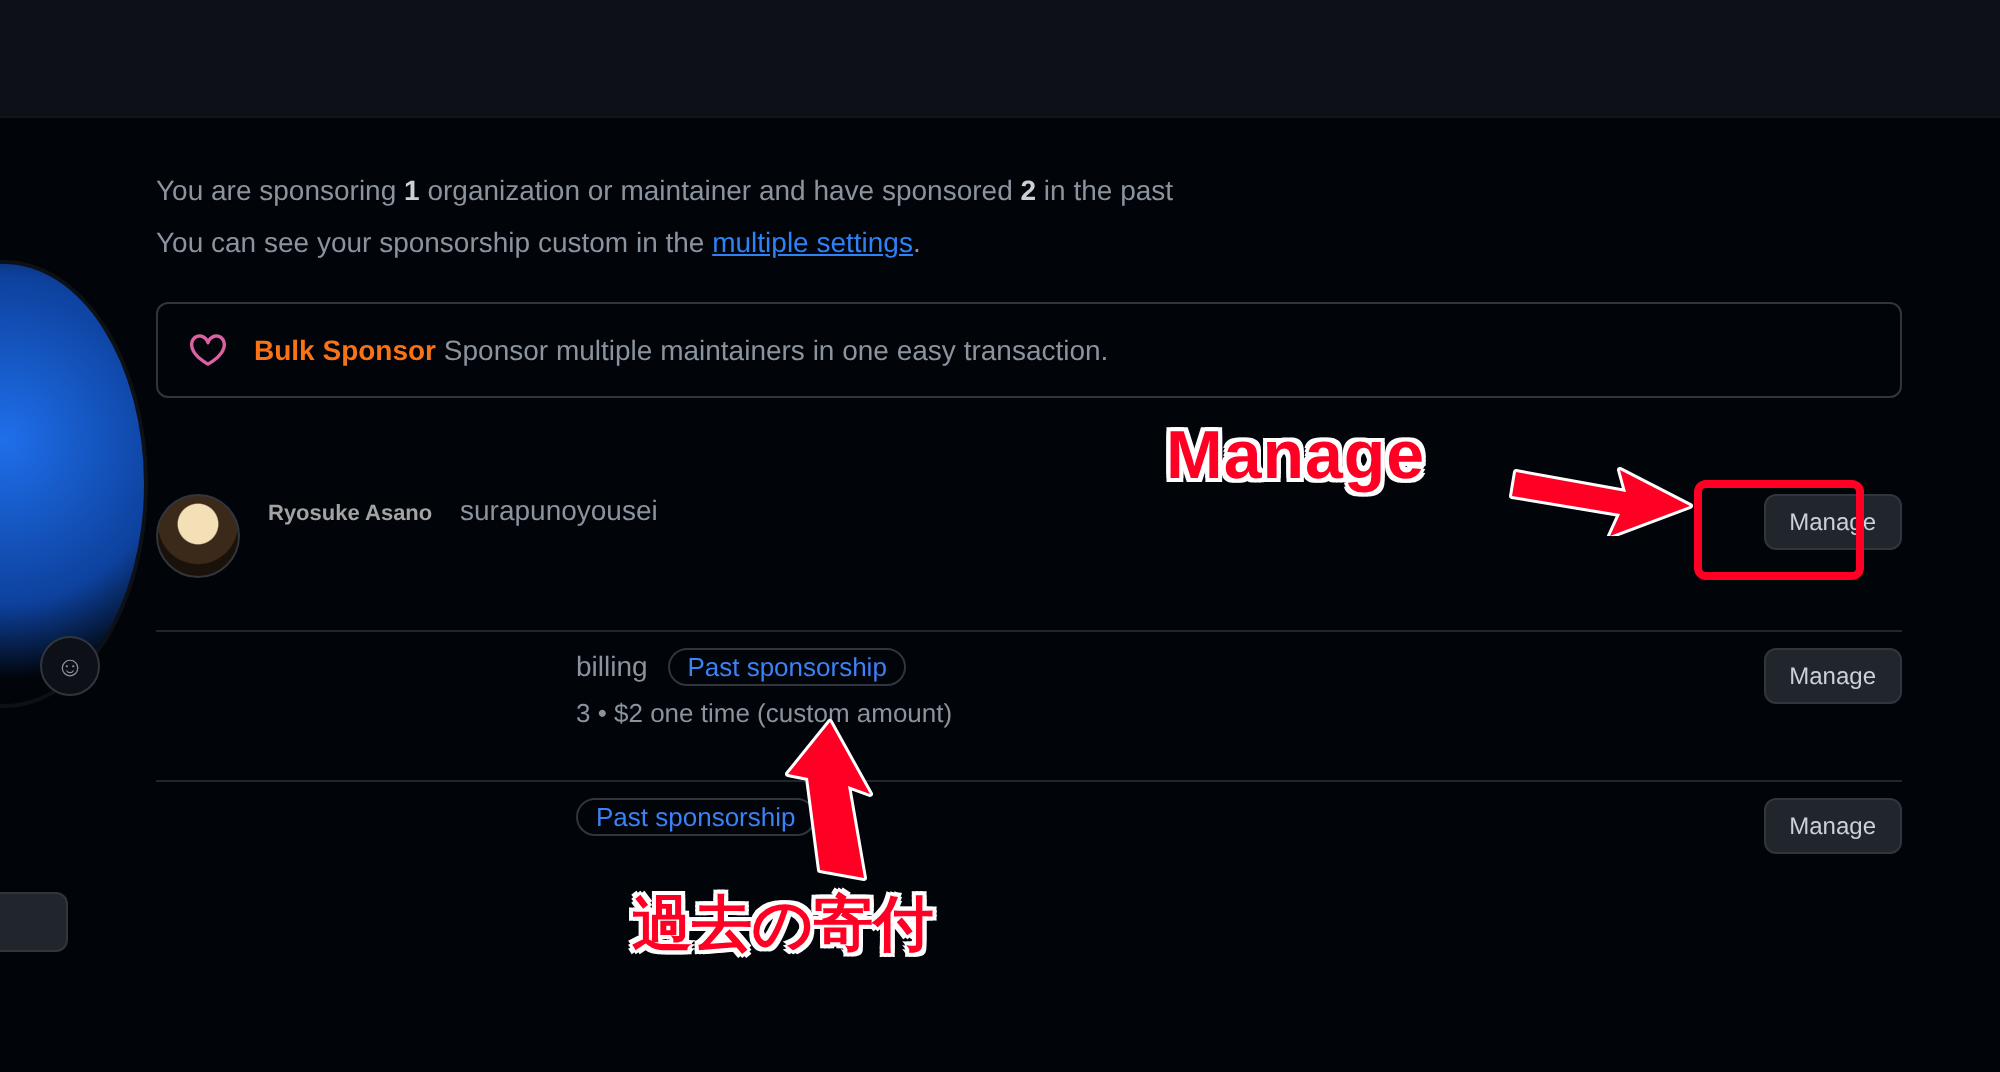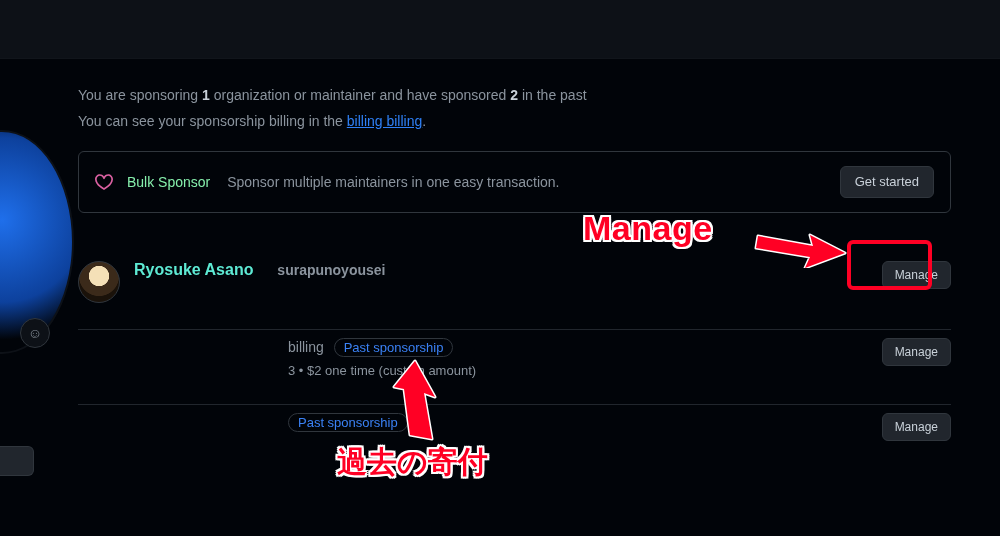--- a/index.html
+++ b/index.html
@@ -10,33 +10,33 @@
   .muted{color:#8b949e}
   .muted strong{color:#c9d1d9;font-weight:600}
   .link{color:#2f81f7}
   .intro{margin-bottom:10px}
   .sub{margin-bottom:22px}
 
   .card{border:1px solid #30363d;border-radius:6px;padding:14px 16px;display:flex;
         align-items:center;gap:14px;margin-bottom:40px}
   .card .grow{flex:1}
   .heart{width:18px;height:18px;display:inline-block}
-  .card-title{color:#86efac;font-weight:400}
+  .card-title{color:#f97316;font-weight:700}
 
   .btn{background:#21262d;border:1px solid #30363d;color:#c9d1d9;border-radius:6px;
        padding:5px 14px;font-size:13px;font-weight:500;cursor:pointer;line-height:20px}
   .btn-sm{padding:3px 12px;font-size:12px}
 
   .row{display:flex;align-items:flex-start;gap:14px;padding:8px 0 26px 0;
        border-bottom:1px solid #21262d}
   .row:last-child{border-bottom:none}
   .avatar{width:40px;height:40px;border-radius:50%;flex:none}
   .row .body{flex:1;min-width:0}
-  .row .name{color:#5eead4;font-weight:600;font-size:16px}
-  .row .handle{color:#8b949e;font-size:14px;font-weight:700;margin-left:20px}
+  .row .name{color:#a3a3a3;font-weight:600;font-size:11px}
+  .row .handle{color:#8b949e;font-size:14px;font-weight:400;margin-left:10px}
   .row .meta{color:#8b949e;font-size:13px;margin-top:6px}
 
   .pill{display:inline-block;border:1px solid #30363d;border-radius:2em;
         padding:1px 9px;font-size:13px;color:#3b82f6;margin-left:6px}
 
   .row2,.row3{padding-left:210px} 
   .row3{border-bottom:none}
 
   
   .edge-avatar{position:absolute;left:-70px;top:130px;width:140px;height:220px;border-radius:50%;
@@ -68,34 +68,33 @@
 <div class="edge-emoji">☺</div>
 <div class="edge-tab"></div>
 
 <div class="page">
 
   <div class="intro muted">
     <span>You are sponsoring </span><strong>1</strong><span> organization or maintainer and have sponsored </span><strong>2</strong><span> in the past</span>
   </div>
 
   <div class="sub muted">
-    <span>You can see your sponsorship billing in the </span><a href="#" class="link">billing billing</a><span>.</span>
+    <span>You can see your sponsorship custom in the </span><a href="#" class="link">multiple settings</a><span>.</span>
   </div>
 
   <div class="card">
     <span class="heart">
       <svg viewBox="0 0 16 16" width="18" height="18">
           <path fill="#db61a2" d="m8 14.25.345.666a.75.75 0 0 1-.69 0l-.008-.004-.018-.01a7.152 7.152 0 0 1-.31-.17 22.055 22.055 0 0 1-3.434-2.414C2.045 10.731 0 8.35 0 5.5 0 2.836 2.086 1 4.25 1 5.797 1 7.153 1.802 8 3.02 8.847 1.802 10.203 1 11.75 1 13.914 1 16 2.836 16 5.5c0 2.85-2.045 5.231-3.885 6.818a22.066 22.066 0 0 1-3.744 2.584l-.018.01-.006.003h-.002ZM4.25 2.5c-1.336 0-2.75 1.164-2.75 3 0 2.15 1.58 4.144 3.365 5.682A20.58 20.58 0 0 0 8 13.393a20.58 20.58 0 0 0 3.135-2.211C12.92 9.644 14.5 7.65 14.5 5.5c0-1.836-1.414-3-2.75-3-1.373 0-2.609.986-3.029 2.456a.749.749 0 0 1-1.442 0C6.859 3.486 5.623 2.5 4.25 2.5Z"></path>
         </svg>
     </span>
     <div class="grow">
       <span class="card-title">Bulk Sponsor</span>
-      <span class="muted" style="margin-left:13px">Sponsor multiple maintainers in one easy transaction.</span>
+      <span class="muted" style="margin-left:0">Sponsor multiple maintainers in one easy transaction.</span>
     </div>
-    <button class="btn">Get started</button>
   </div>
 
   <div class="row">
     <div class="avatar" style="background:radial-gradient(circle at 50% 35%,#f4e0b7 0 30%,#3b2a1a 32% 60%,#1a120a 62%);border:1px solid #30363d"></div>
     <div class="body">
       <div>
         <span class="name">Ryosuke Asano</span>
         <span class="handle">surapunoyousei</span>
       </div>
     </div>
@@ -126,13 +125,13 @@
 
 <div class="anno big" style="left:583px;top:209px">Manage</div>
 <svg class="arrow" style="left:753px;top:218px" width="95" height="50">
   <path d="M5 18 L60 28 L57 17 L92 35 L52 50 L57 39 L3 30 Z"></path>
 </svg>
 <div class="redbox" style="left:847px;top:240px;width:77px;height:42px"></div>
 
 <svg class="arrow" style="left:380px;top:357px" width="70" height="90">
   <path d="M35 4 L55 40 L44 36 L52 82 L30 78 L24 32 L14 30 Z"></path>
 </svg>
-<div class="anno jp" style="left:337px;top:442px">過去の寄付</div>
+<div class="anno jp" style="left:316px;top:442px">過去の寄付</div>
 
 </body></html>

